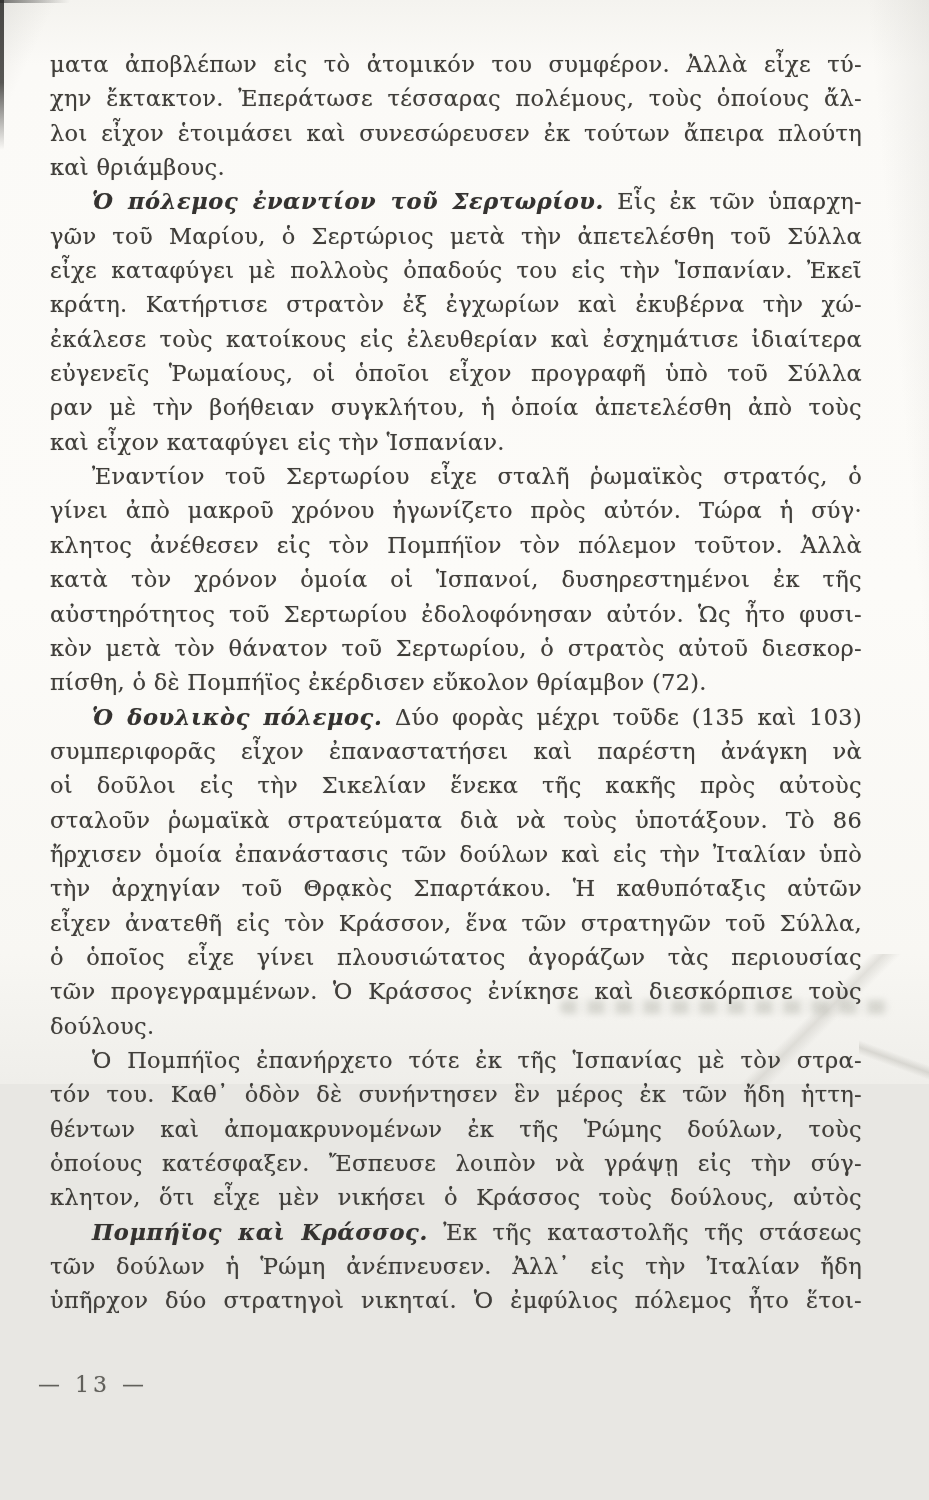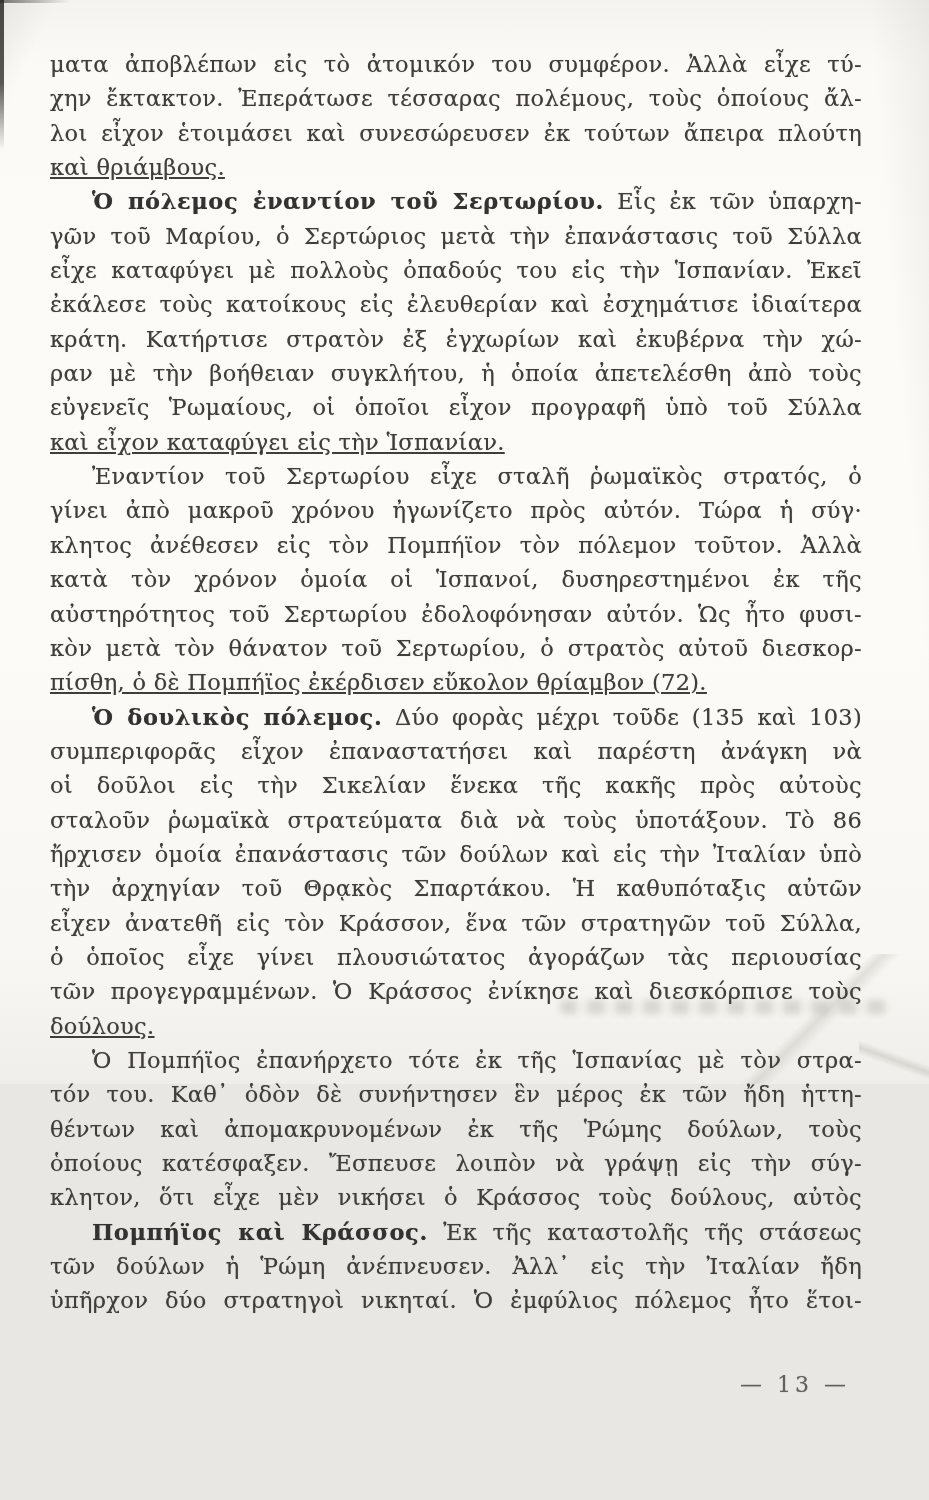--- a/index.html
+++ b/index.html
@@ -79,37 +79,37 @@
     height: 34.35px;
     line-height: 34.35px;
     white-space: normal;
     text-align: justify;
     text-align-last: justify;
     text-shadow: 0 0 0.7px rgba(70,68,62,0.55);
   }
   .line.no-justify {
     text-align: left;
     text-align-last: left;
-    text-decoration: underline;
   }
   .line.indent {
     padding-left: 42px;
   }
   .line .head {
     font-weight: bold;
+    font-style: italic;
     letter-spacing: 0.6px;
     color: var(--ink-bold, #343230);
   }
 
   .page-number {
     position: absolute;
     left: 38px;
     top: 1372px;
     width: 812px;
-    text-align: right;
+    text-align: left;
     font-size: 22px;
     letter-spacing: 4px;
     color: #61605b;
     text-shadow: 0 0 1px rgba(97,96,91,0.4);
   }
 </style>
 </head>
 <body>
 
 <div class="page">
@@ -118,26 +118,26 @@
   <div class="ghost-band"></div>
   <div class="crease-right"></div>
   <div class="crease-bottom"></div>
 
   <div class="text-block" id="text-block">
       <div class="line"><span>ματα ἀποβλέπων εἰς τὸ ἀτομικόν του συμφέρον. Ἀλλὰ εἶχε τύ-</span></div>
       <div class="line"><span>χην ἔκτακτον. Ἐπεράτωσε τέσσαρας πολέμους, τοὺς ὁποίους ἄλ-</span></div>
       <div class="line"><span>λοι εἶχον ἑτοιμάσει καὶ συνεσώρευσεν ἐκ τούτων ἄπειρα πλούτη</span></div>
       <div class="line no-justify"><span>καὶ θριάμβους.</span></div>
       <div class="line indent"><span class="head">Ὁ πόλεμος ἐναντίον τοῦ Σερτωρίου.</span><span> Εἷς ἐκ τῶν ὑπαρχη-</span></div>
-      <div class="line"><span>γῶν τοῦ Μαρίου, ὁ Σερτώριος μετὰ τὴν ἐπανάστασις τοῦ Σύλλα</span></div>
+      <div class="line"><span>γῶν τοῦ Μαρίου, ὁ Σερτώριος μετὰ τὴν ἀπετελέσθη τοῦ Σύλλα</span></div>
       <div class="line"><span>εἶχε καταφύγει μὲ πολλοὺς ὀπαδούς του εἰς τὴν Ἱσπανίαν. Ἐκεῖ</span></div>
+      <div class="line"><span>κράτη. Κατήρτισε στρατὸν ἐξ ἐγχωρίων καὶ ἐκυβέρνα τὴν χώ-</span></div>
       <div class="line"><span>ἐκάλεσε τοὺς κατοίκους εἰς ἐλευθερίαν καὶ ἐσχημάτισε ἰδιαίτερα</span></div>
-      <div class="line"><span>κράτη. Κατήρτισε στρατὸν ἐξ ἐγχωρίων καὶ ἐκυβέρνα τὴν χώ-</span></div>
+      <div class="line"><span>εὐγενεῖς Ῥωμαίους, οἱ ὁποῖοι εἶχον προγραφῆ ὑπὸ τοῦ Σύλλα</span></div>
       <div class="line"><span>ραν μὲ τὴν βοήθειαν συγκλήτου, ἡ ὁποία ἀπετελέσθη ἀπὸ τοὺς</span></div>
-      <div class="line"><span>εὐγενεῖς Ῥωμαίους, οἱ ὁποῖοι εἶχον προγραφῆ ὑπὸ τοῦ Σύλλα</span></div>
       <div class="line no-justify"><span>καὶ εἶχον καταφύγει εἰς τὴν Ἱσπανίαν.</span></div>
       <div class="line indent"><span>Ἐναντίον τοῦ Σερτωρίου εἶχε σταλῆ ῥωμαϊκὸς στρατός, ὁ</span></div>
       <div class="line"><span>γίνει ἀπὸ μακροῦ χρόνου ἠγωνίζετο πρὸς αὐτόν. Τώρα ἡ σύγ·</span></div>
       <div class="line"><span>κλητος ἀνέθεσεν εἰς τὸν Πομπήϊον τὸν πόλεμον τοῦτον. Ἀλλὰ</span></div>
       <div class="line"><span>κατὰ τὸν χρόνον ὁμοία οἱ Ἱσπανοί, δυσηρεστημένοι ἐκ τῆς</span></div>
       <div class="line"><span>αὐστηρότητος τοῦ Σερτωρίου ἐδολοφόνησαν αὐτόν. Ὡς ἦτο φυσι-</span></div>
       <div class="line"><span>κὸν μετὰ τὸν θάνατον τοῦ Σερτωρίου, ὁ στρατὸς αὐτοῦ διεσκορ-</span></div>
       <div class="line no-justify"><span>πίσθη, ὁ δὲ Πομπήϊος ἐκέρδισεν εὔκολον θρίαμβον (72).</span></div>
       <div class="line indent"><span class="head">Ὁ δουλικὸς πόλεμος.</span><span> Δύο φορὰς μέχρι τοῦδε (135 καὶ 103)</span></div>
       <div class="line"><span>συμπεριφορᾶς εἶχον ἐπαναστατήσει καὶ παρέστη ἀνάγκη νὰ</span></div>

